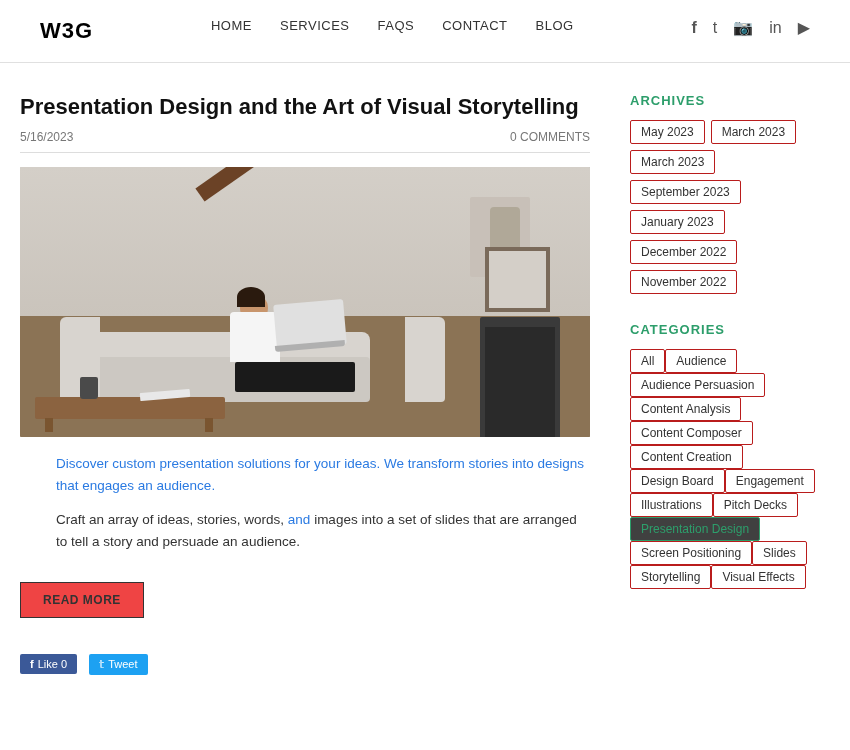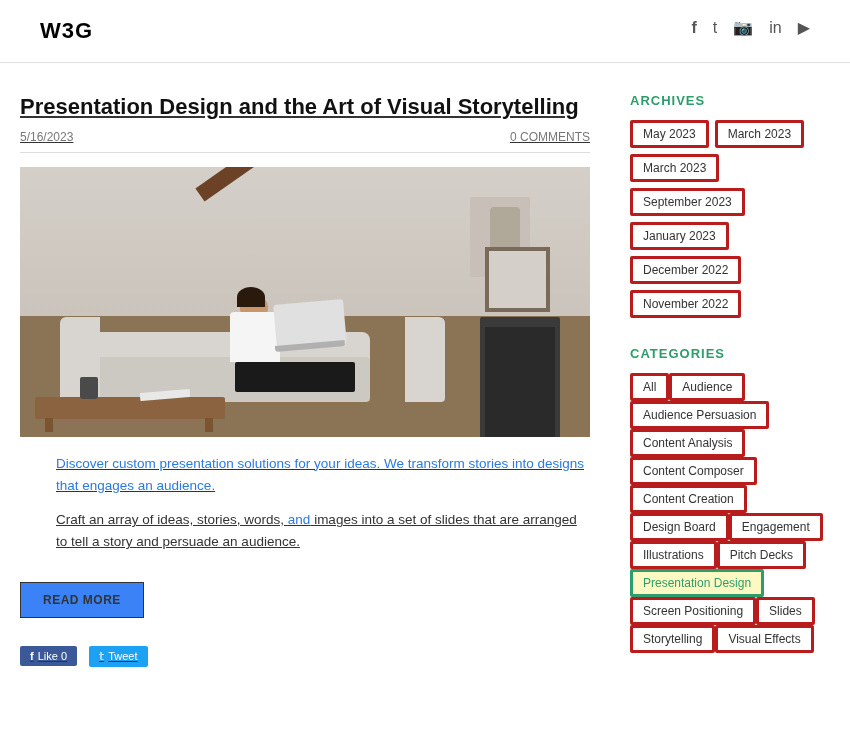--- a/index.html
+++ b/index.html
@@ -47,21 +47,20 @@
       max-width: 860px;
       margin: 0 auto;
       padding: 30px 20px;
       gap: 40px;
     }
 
     
     .content {
       flex: 1;
       min-width: 0;
-      text-decoration: underline;
     }
     .post-title {
       font-size: 22px;
       font-weight: bold;
       color: #111;
       margin-bottom: 8px;
       line-height: 1.3;
     }
     .post-meta {
       display: flex;
@@ -105,22 +104,22 @@
       display: inline-block;
       border: 1.5px solid #333;
       padding: 10px 22px;
       font-size: 12px;
       font-weight: bold;
       color: #333;
       cursor: pointer;
       text-transform: uppercase;
       letter-spacing: 0.5px;
       margin-top: 16px;
-      margin-bottom: 20px;
-      background: #3b82f6;
+      margin-bottom: 28px;
+      background: #ef4444;
     }
     .social-buttons {
       display: flex;
       gap: 12px;
       align-items: center;
       margin-top: 8px;
     }
     .fb-like {
       background: #3b5998;
       color: #fff;
@@ -159,44 +158,51 @@
       letter-spacing: 1px;
       text-transform: uppercase;
       margin-bottom: 12px;
     }
     .archive-tags {
       display: flex;
       flex-wrap: wrap;
       gap: 6px;
     }
     .tag {
-      border: 3px solid #b91c1c;
+      border: 1px solid #b91c1c;
       padding: 4px 10px;
       font-size: 12px;
       color: #333;
       border-radius: 2px;
       cursor: pointer;
       white-space: nowrap;
     }
     .tag.highlight {
-      background: #fef9c3;
+      background: #404040;
       border-color: #2d9e6b;
       color: #2d9e6b;
     }
     .categories-list {
       display: flex;
       flex-wrap: wrap;
       gap: 0;
     }
   </style>
 </head>
 <body>
 
 <header class="header">
   <div class="logo">W3G</div>
+  <nav class="nav">
+    <a href="#">HOME</a>
+    <a href="#">SERVICES</a>
+    <a href="#">FAQS</a>
+    <a href="#">CONTACT</a>
+    <a href="#">BLOG</a>
+  </nav>
   <div class="social-icons">
     <span style="font-weight:bold;font-size:16px;">f</span>
     <span style="font-size:16px;">t</span>
     <span style="font-size:16px;">📷</span>
     <span style="font-size:16px;">in</span>
     <span style="font-size:16px;">▶</span>
   </div>
 </header>
 
 <div class="main-container">

